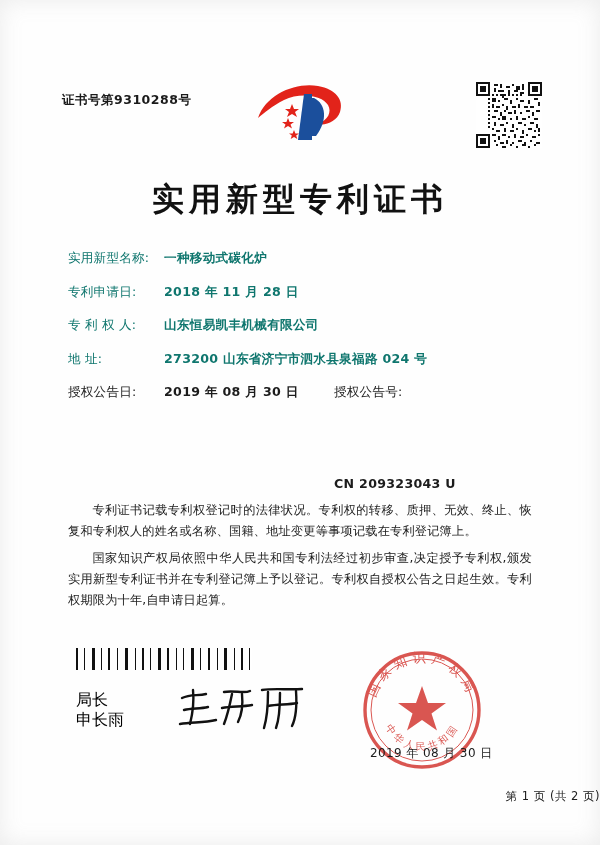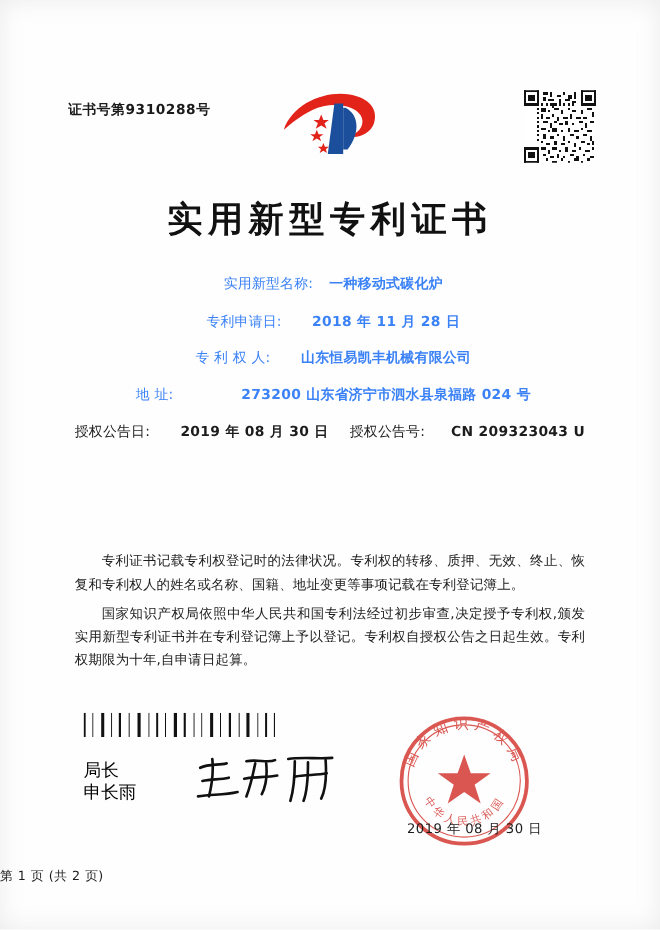--- a/index.html
+++ b/index.html
@@ -76,23 +76,22 @@
     position: absolute;
     left: 68px;
     top: 250px;
     width: 470px;
   }
   .field-row {
     display: flex;
     align-items: baseline;
     margin-bottom: 16.5px;
     font-size: 12.6px;
-    color: #3b82f6;
+    color: #0f766e;
     white-space: nowrap;
-    justify-content: center;
   }
   .field-label {
     width: 86px;
     flex: 0 0 86px;
     letter-spacing: 0.2px;
   }
   .field-label.wide {
     width: 96px;
     flex: 0 0 96px;
   }
@@ -100,30 +99,32 @@
     letter-spacing: 0.3px;
     font-weight: bold;
   }
   .row-split {
     display: flex;
     align-items: baseline;
     margin-bottom: 16.5px;
     font-size: 12.6px;
     color: #1c1c1c;
     white-space: nowrap;
+    gap: 16px;
   }
   .split-left {
     display: flex;
     align-items: baseline;
     width: 250px;
     flex: 0 0 250px;
   }
   .split-right {
     display: flex;
     align-items: baseline;
+    flex-direction: column;
   }
   .split-right .field-label {
     width: 92px;
     flex: 0 0 92px;
   }
 
   
   .paragraphs {
     position: absolute;
     left: 68px;
@@ -189,21 +190,21 @@
     color: #1c1c1c;
     letter-spacing: 0.4px;
   }
 
   
   .page-num {
     position: absolute;
     left: 0;
     right: 0;
     top: 789px;
-    text-align: left;
+    text-align: right;
     font-size: 11.5px;
     color: #1c1c1c;
     letter-spacing: 0.5px;
   }
   .footer-note {
     position: absolute;
     left: 0;
     right: 0;
     top: 822px;
     text-align: center;

